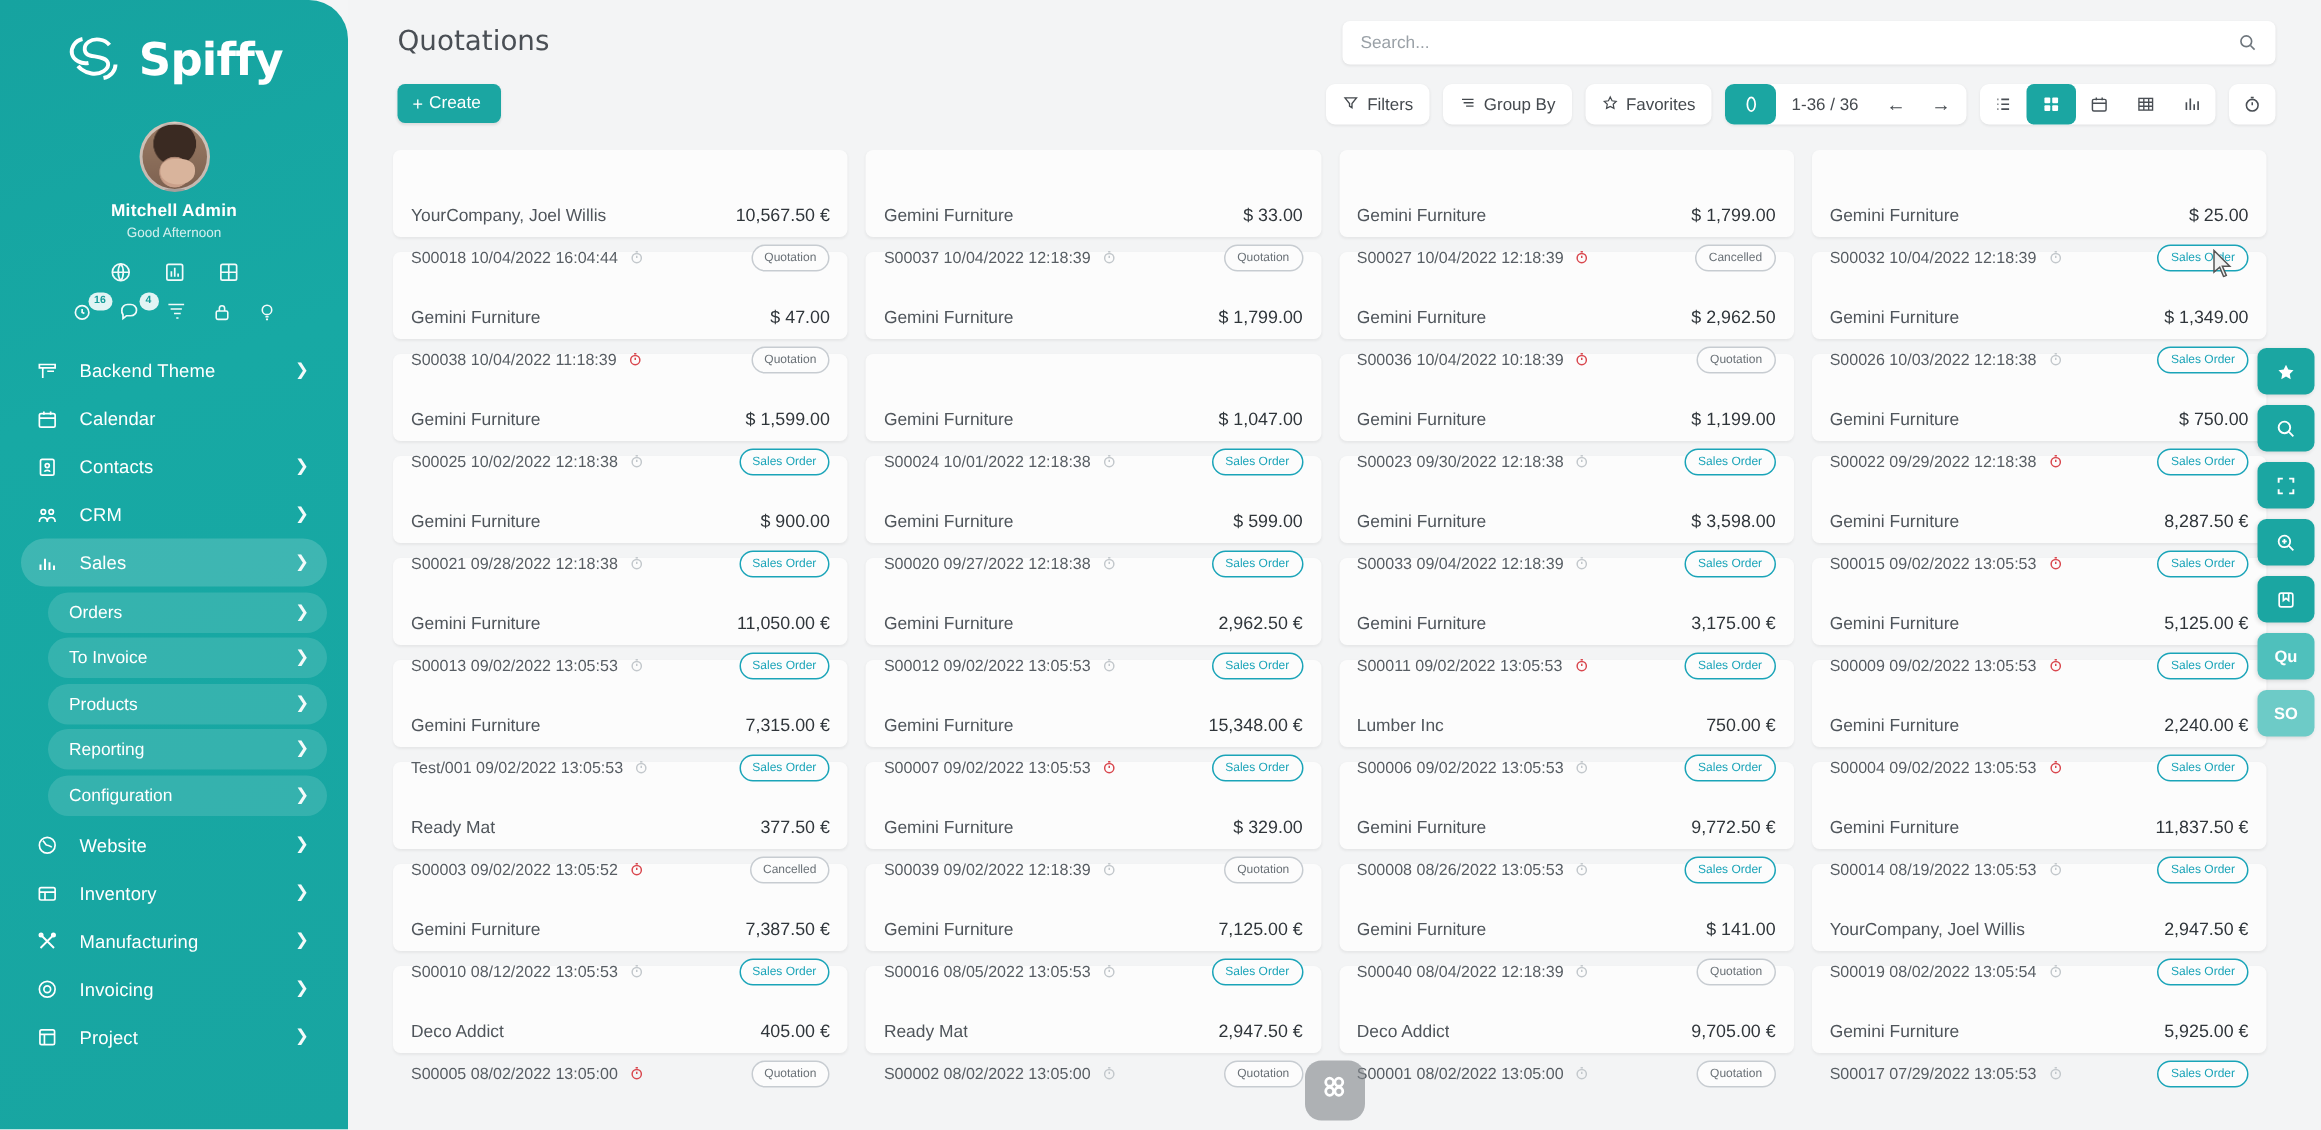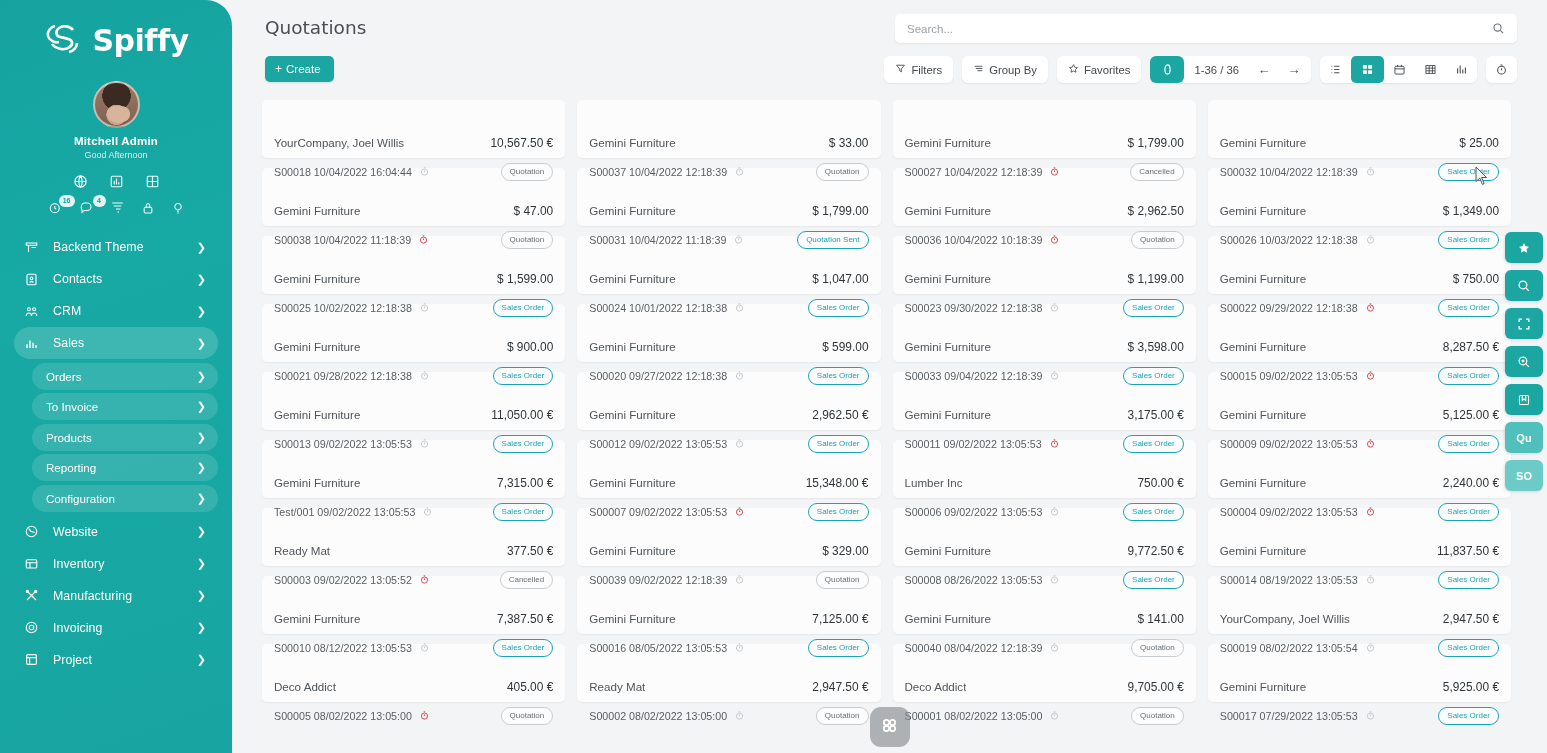--- a/index.html
+++ b/index.html
@@ -284,20 +284,29 @@
         <span class="nav-ico">
           <svg width="15" height="15" viewBox="0 0 20 20" fill="none" stroke="#fff" stroke-width="1.5">
               <path d="M3 4h14v3H3z"></path>
               <path d="M6 7v9M10 10h6"></path>
             </svg>
         </span>
         <span class="nav-label">Backend Theme</span>
         <span class="chev">❯</span>
       </div>
 
+      <div class="nav-item">
+        <span class="nav-ico">
+          <svg width="15" height="15" viewBox="0 0 20 20" fill="none" stroke="#fff" stroke-width="1.5">
+              <rect x="3" y="5" width="14" height="12" rx="1.5"></rect>
+              <path d="M3 9h14M7 3v3M13 3v3"></path>
+            </svg>
+        </span>
+        <span class="nav-label">Calendar</span>
+      </div>
 
       <div class="nav-item">
         <span class="nav-ico">
           <svg width="15" height="15" viewBox="0 0 20 20" fill="none" stroke="#fff" stroke-width="1.5">
               <rect x="4" y="3" width="12" height="14" rx="1.5"></rect>
               <circle cx="10" cy="8.5" r="1.8"></circle>
               <path d="M7.5 14c.6-1.6 4.4-1.6 5 0"></path>
             </svg>
         </span>
         <span class="nav-label">Contacts</span>
@@ -696,32 +705,20 @@
                 </span>
               </span>
               <span class="badge-pill">Quotation</span>
             </div>
           </div>
           <div class="card">
             <div class="card-row1">
               <span class="c-partner">Gemini Furniture</span>
               <span class="c-amount">$ 1,799.00</span>
             </div>
-            <div class="card-row2">
-              <span class="c-ref">
-                <span class="ref-text">S00031 10/04/2022 11:18:39</span>
-                <span class="dot-ico">
-                  <svg width="11" height="11" viewBox="0 0 20 20" fill="none" stroke="#c3c8cc" stroke-width="1.8">
-                    <circle cx="10" cy="11" r="5.6"></circle>
-                    <path d="M10 8.2V11M8.6 3.3h2.8"></path>
-                  </svg>
-                </span>
-              </span>
-              <span class="badge-pill sent">Quotation Sent</span>
-            </div>
           </div>
           <div class="card">
             <div class="card-row1">
               <span class="c-partner">Gemini Furniture</span>
               <span class="c-amount">$ 1,047.00</span>
             </div>
             <div class="card-row2">
               <span class="c-ref">
                 <span class="ref-text">S00024 10/01/2022 12:18:38</span>
                 <span class="dot-ico">

